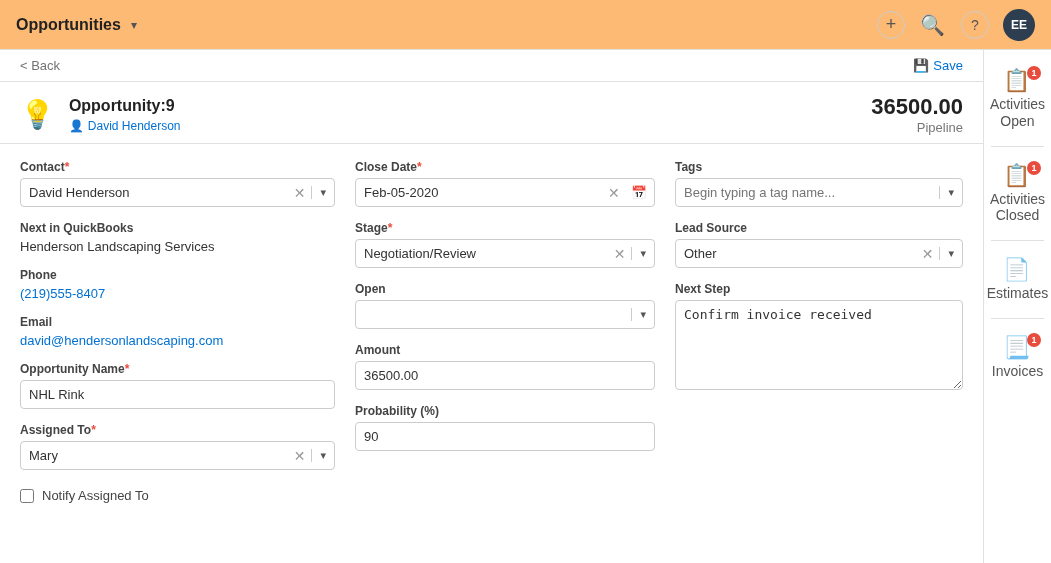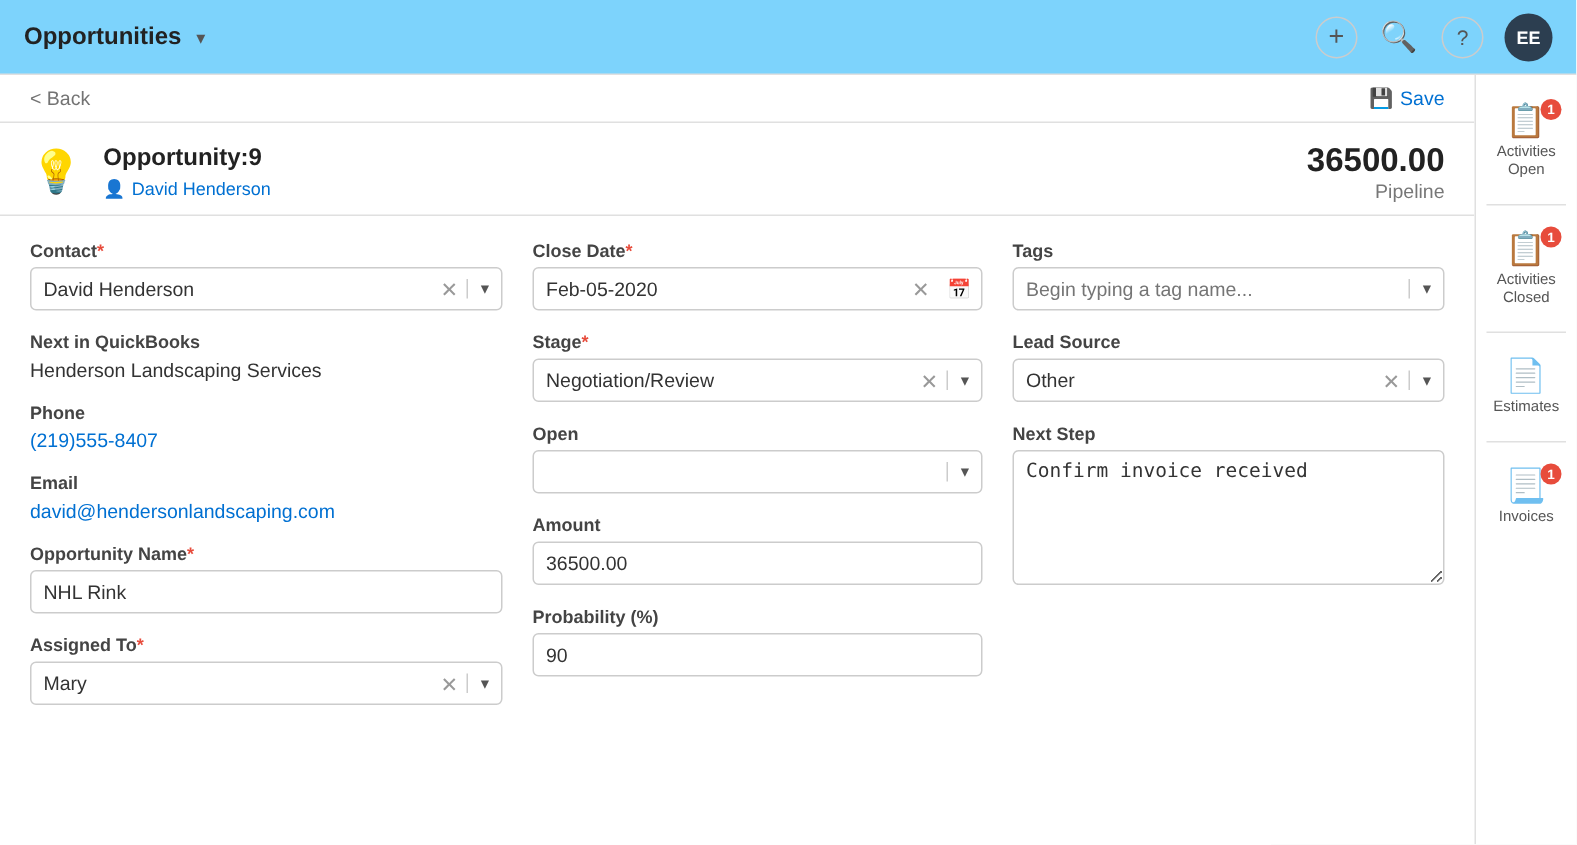--- a/index.html
+++ b/index.html
@@ -1,21 +1,21 @@
 <!DOCTYPE html>
 <html><head>
   <meta charset="utf-8">
   <style>
     * { box-sizing: border-box; margin: 0; padding: 0; }
     body { font-family: -apple-system, BlinkMacSystemFont, 'Segoe UI', sans-serif; font-size: 13px; background: #f5f5f5; color: #333; }
 
     .app-container { display: flex; flex-direction: column; height: 563px; width: 1051px; background: #fff; overflow: hidden; }
 
     
-    .top-nav { display: flex; align-items: center; justify-content: space-between; padding: 0 16px; height: 50px; background: #7dd3fc; border-bottom: 1px solid #e0e0e0; }
+    .top-nav { display: flex; align-items: center; justify-content: space-between; padding: 0 16px; height: 50px; background: #fdba74; border-bottom: 1px solid #e0e0e0; }
     .top-nav-left { display: flex; align-items: center; gap: 6px; }
     .app-title { font-size: 16px; font-weight: 600; color: #222; }
     .top-nav-right { display: flex; align-items: center; gap: 14px; }
     .nav-icon { width: 28px; height: 28px; display: flex; align-items: center; justify-content: center; cursor: pointer; color: #555; font-size: 18px; border: 1.5px solid #ccc; border-radius: 50%; }
     .nav-icon.no-border { border: none; font-size: 20px; }
     .avatar { width: 32px; height: 32px; border-radius: 50%; background: #2c3e50; color: #fff; display: flex; align-items: center; justify-content: center; font-size: 12px; font-weight: 700; cursor: pointer; }
 
     
     .main-body { display: flex; flex: 1; overflow: hidden; }
 
@@ -60,21 +60,21 @@
     .textarea-field { width: 100%; border: 1px solid #ccc; border-radius: 4px; padding: 6px 8px; font-size: 13px; color: #333; background: #fff; resize: vertical; outline: none; height: 90px; }
 
     .checkbox-row { display: flex; align-items: center; gap: 8px; margin-top: 4px; }
     .checkbox-row input[type=checkbox] { width: 14px; height: 14px; cursor: pointer; }
     .checkbox-label { font-size: 13px; color: #444; }
 
     
     .right-sidebar { width: 68px; border-left: 1px solid #e0e0e0; display: flex; flex-direction: column; align-items: center; padding: 10px 0; gap: 4px; background: #fff; }
     .sidebar-item { display: flex; flex-direction: column; align-items: center; padding: 8px 4px; cursor: pointer; width: 100%; text-align: center; position: relative; }
     .sidebar-icon { font-size: 22px; color: #666; margin-bottom: 2px; }
-    .sidebar-label { font-size: 10px; color: #555; line-height: 1.2; }
+    .sidebar-label { font-size: 14px; color: #555; line-height: 1.2; }
     .badge { position: absolute; top: 6px; right: 10px; background: #e74c3c; color: #fff; font-size: 9px; font-weight: 700; border-radius: 50%; width: 14px; height: 14px; display: flex; align-items: center; justify-content: center; }
     .sidebar-divider { width: 80%; height: 1px; background: #e0e0e0; margin: 4px 0; }
 
     .dropdown-icon { font-size: 12px; color: #555; margin-left: 4px; }
   </style>
 </head>
 <body>
 
 <div class="app-container">
 
@@ -163,20 +163,26 @@
             <div class="field-label">
               <span>Assigned To</span><span class="required">*</span>
             </div>
             <div class="select-wrapper">
               <input class="input-field" style="border: none;" value="Mary" readonly="">
               <span class="select-clear">✕</span>
               <span class="select-arrow">▾</span>
             </div>
           </div>
 
+          <div class="field-group">
+            <div class="checkbox-row">
+              <input type="checkbox" style="">
+              <span class="checkbox-label">Notify Assigned To</span>
+            </div>
+          </div>
         </div>
 
         <div class="form-col">
 
           <div class="field-group">
             <div class="field-label">
               <span>Close Date</span><span class="required">*</span>
             </div>
             <div class="select-wrapper">
               <input class="input-field" style="border: none;" value="Feb-05-2020" readonly="">

